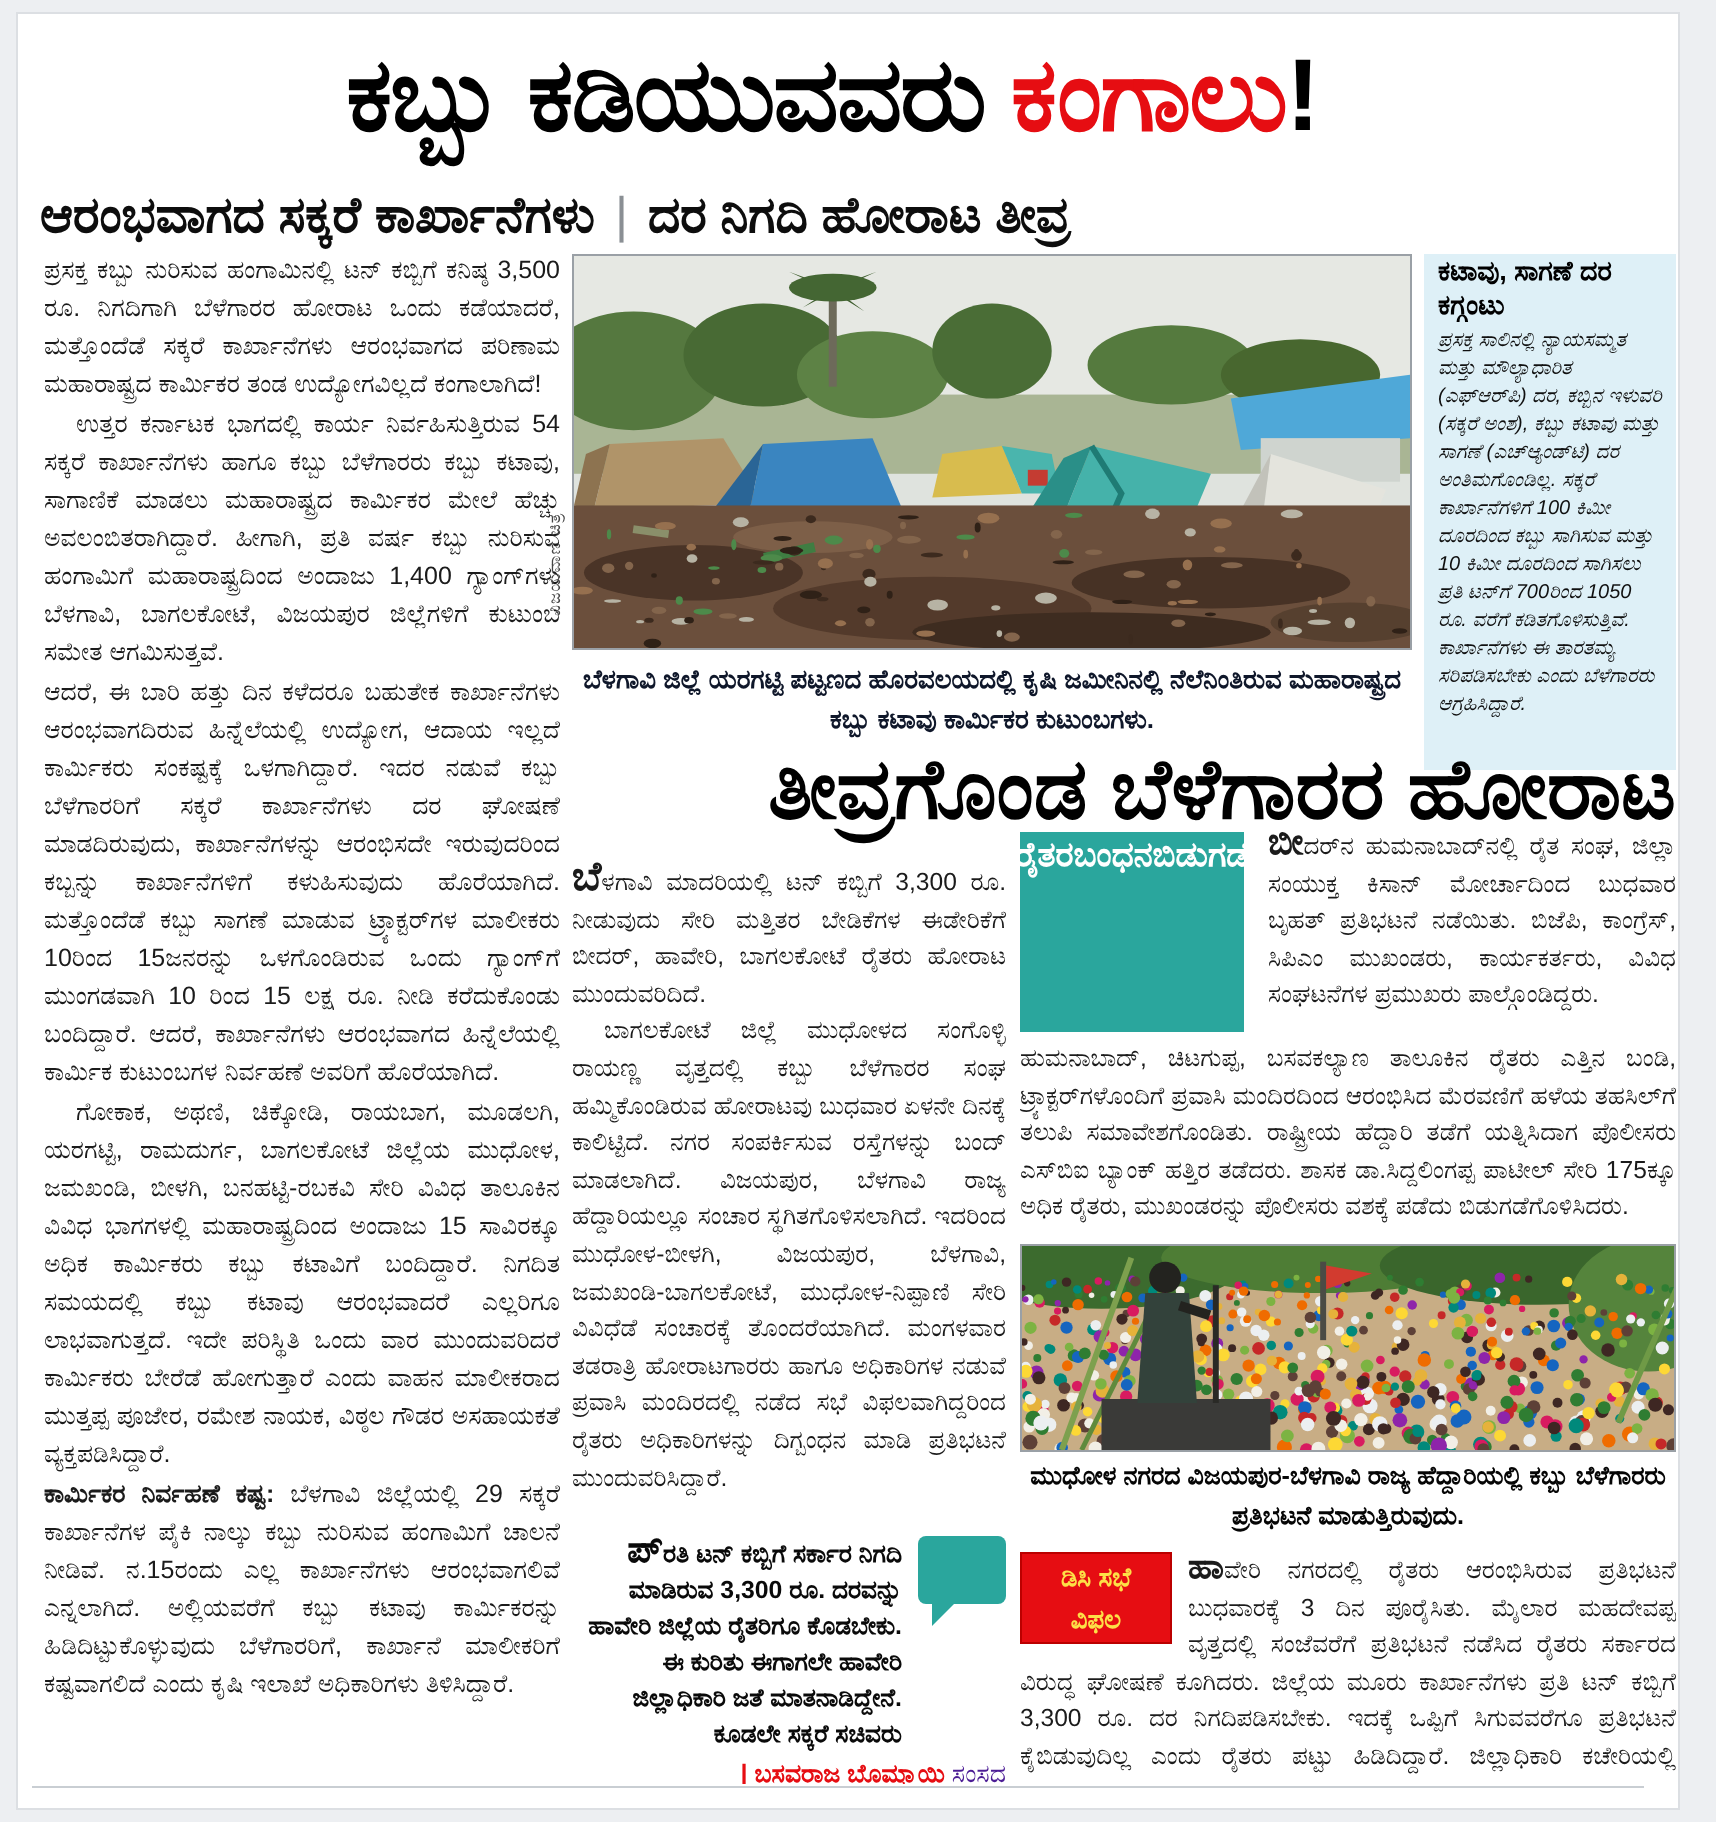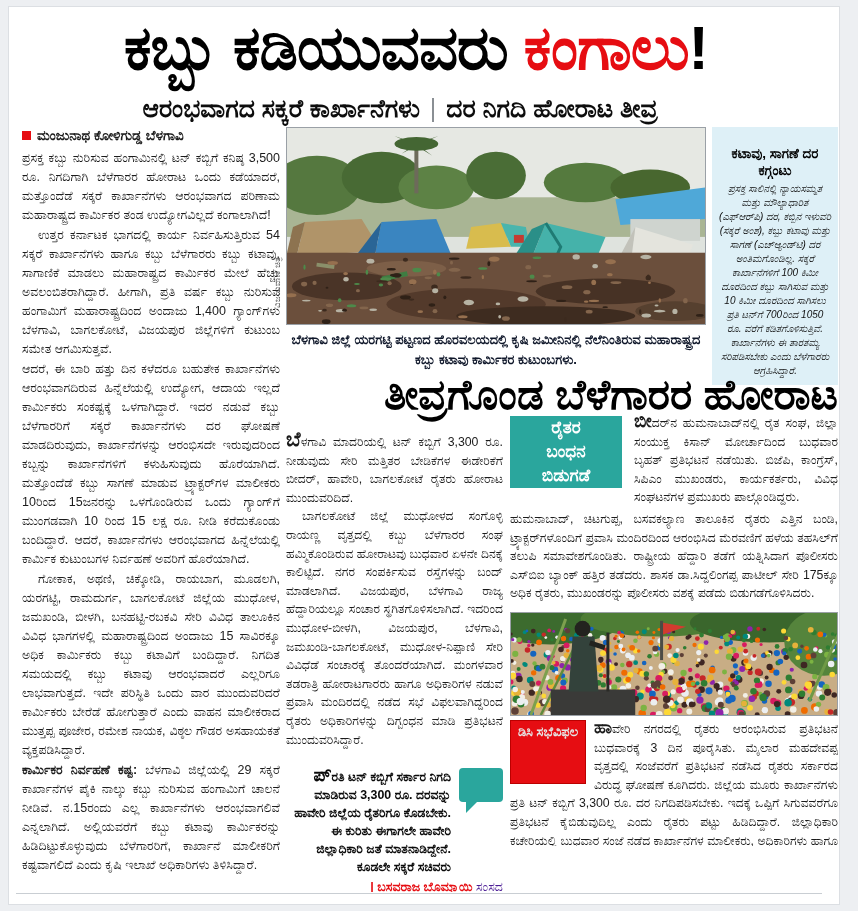--- a/index.html
+++ b/index.html
@@ -17,27 +17,27 @@
     color:var(--ink);
     overflow:hidden;
   }
   .page{
     position:absolute;left:8px;top:6px;width:832px;height:899px;
     background:#ffffff;border:1px solid #dcdfe3;
   }
   
   .headline{
     position:absolute;left:16px;top:8px;width:800px;height:82px;
-    text-align:center;font-weight:800;font-size:61px;line-height:80px;
+    text-align:center;font-weight:800;font-size:51px;line-height:80px;
     letter-spacing:-1px;white-space:nowrap;color:#000;
   }
   .headline .red{color:var(--accent);}
   .subheadline{
-    position:absolute;left:0;top:90px;width:800px;height:38px;
-    text-align:center;font-weight:700;font-size:25px;line-height:36px;
+    position:absolute;left:20px;top:90px;width:800px;height:38px;
+    text-align:left;font-weight:700;font-size:25px;line-height:36px;
     white-space:nowrap;color:#0d0d0d;
   }
   .subheadline .sep{color:#8a8f94;font-weight:400;padding:0 10px;}
   
   .col-left{
     position:absolute;left:22px;top:126px;width:258px;height:762px;
     overflow:hidden;font-size:12.5px;line-height:19px;text-align:justify;
   }
   .byline{font-weight:700;font-size:13.5px;margin-bottom:4px;display:flex;align-items:center;gap:6px;}
   .byline .sq{width:9px;height:9px;background:var(--accent);display:inline-block;flex:0 0 auto;}
@@ -56,21 +56,21 @@
     border:1px solid #9aa0a6;background:#dfe3de;overflow:hidden;
   }
   .photo-main svg{display:block;width:100%;height:100%;}
   .caption-main{
     position:absolute;left:286px;top:330px;width:420px;height:44px;
     font-weight:700;font-size:13px;line-height:20px;text-align:center;color:#0f172a;
   }
   
   .info-box{
     position:absolute;left:712px;top:127px;width:126px;height:258px;
-    background:var(--infobox);padding:18px 7px;text-align:center;overflow:hidden;
+    background:var(--infobox);padding:0 7px;overflow:hidden;
   }
   .info-box h3{font-size:13.5px;line-height:17px;font-weight:800;margin-bottom:3px;color:#000;}
   .info-box .body{font-size:10px;line-height:14px;font-weight:500;color:#101010;font-style:italic;}
   
   .section-heading{
     position:absolute;left:286px;top:368px;width:552px;height:56px;
     font-size:42px;line-height:54px;font-weight:800;text-align:right;
     white-space:nowrap;color:#000;
   }
   
@@ -99,60 +99,56 @@
     text-align:right;font-size:12.6px;margin-top:2px;font-weight:700;
   }
   .pullquote .attr .name{color:var(--accent);}
   .pullquote .attr .role{color:#4c1d95;font-weight:400;}
   
   .col-right{
     position:absolute;left:510px;top:412px;width:328px;height:480px;overflow:hidden;
     font-size:12.3px;line-height:18.6px;text-align:justify;
   }
   .teal-box{
-    float:left;width:112px;height:72px;background:var(--teal);color:#fff;
+    float:left;width:112px;height:100px;background:var(--teal);color:#fff;
     text-align:center;font-weight:700;font-size:17px;line-height:24px;
-    display:flex;flex-direction:column;justify-content:center;margin:4px 12px 4px 0;
+    display:flex;flex-direction:row;justify-content:center;margin:4px 12px 4px 0;
   }
   .col-right .p1{height:98px;overflow:hidden;}
   .col-right .p1::first-letter{font-size:150%;font-weight:800;}
   .col-right .p2{clear:both;height:100px;overflow:hidden;margin-top:0;}
   .photo-crowd{
     width:328px;height:104px;border:1px solid #9aa0a6;background:#cdb188;
     overflow:hidden;margin-top:2px;
   }
   .photo-crowd svg{display:block;width:100%;height:100%;}
   .caption-crowd{
     height:44px;font-weight:700;font-size:12.6px;line-height:20px;
     text-align:center;margin-top:2px;color:#050505;overflow:hidden;
   }
   .dc-block{height:128px;overflow:hidden;margin-top:2px;}
   .red-box{
-    float:left;width:76px;height:64px;background:var(--accent);color:#e5e5e5;
+    float:left;width:76px;height:46px;background:var(--accent);color:#fde047;
     font-weight:700;font-size:13px;line-height:21px;text-align:center;
-    display:flex;flex-direction:row;justify-content:center;margin:2px 8px 2px 0;
+    display:flex;flex-direction:column;justify-content:center;margin:2px 8px 2px 0;
     border:1px solid #b00;
   }
   .dc-block p::first-letter{font-size:140%;font-weight:800;}
   .page-rule{position:absolute;left:16px;top:893px;width:806px;border-top:1px solid #c9ced3;}
 </style>
 </head>
 <body>
 
 <div class="page"></div>
 
 <h1 class="headline"><span>ಕಬ್ಬು ಕಡಿಯುವವರು </span><span class="red">ಕಂಗಾಲು</span><span>!</span></h1>
 
 <h2 class="subheadline"><span>ಆರಂಭವಾಗದ ಸಕ್ಕರೆ ಕಾರ್ಖಾನೆಗಳು</span><span class="sep">|</span><span>ದರ ನಿಗದಿ ಹೋರಾಟ ತೀವ್ರ</span></h2>
 
 <div class="col-left">
-  <div class="byline">
-    <span class="sq"></span>
-    <span>ಮಂಜುನಾಥ ಕೋಳಿಗುಡ್ಡ ಬೆಳಗಾವಿ</span>
-  </div>
   <p>ಪ್ರಸಕ್ತ ಕಬ್ಬು ನುರಿಸುವ ಹಂಗಾಮಿನಲ್ಲಿ ಟನ್ ಕಬ್ಬಿಗೆ ಕನಿಷ್ಠ 3,500 ರೂ. ನಿಗದಿಗಾಗಿ ಬೆಳೆಗಾರರ ಹೋರಾಟ ಒಂದು ಕಡೆಯಾದರೆ, ಮತ್ತೊಂದೆಡೆ ಸಕ್ಕರೆ ಕಾರ್ಖಾನೆಗಳು ಆರಂಭವಾಗದ ಪರಿಣಾಮ ಮಹಾರಾಷ್ಟ್ರದ ಕಾರ್ಮಿಕರ ತಂಡ ಉದ್ಯೋಗವಿಲ್ಲದೆ ಕಂಗಾಲಾಗಿದೆ!</p>
   <p class="ind">ಉತ್ತರ ಕರ್ನಾಟಕ ಭಾಗದಲ್ಲಿ ಕಾರ್ಯ ನಿರ್ವಹಿಸುತ್ತಿರುವ 54 ಸಕ್ಕರೆ ಕಾರ್ಖಾನೆಗಳು ಹಾಗೂ ಕಬ್ಬು ಬೆಳೆಗಾರರು ಕಬ್ಬು ಕಟಾವು, ಸಾಗಾಣಿಕೆ ಮಾಡಲು ಮಹಾರಾಷ್ಟ್ರದ ಕಾರ್ಮಿಕರ ಮೇಲೆ ಹೆಚ್ಚು ಅವಲಂಬಿತರಾಗಿದ್ದಾರೆ. ಹೀಗಾಗಿ, ಪ್ರತಿ ವರ್ಷ ಕಬ್ಬು ನುರಿಸುವ ಹಂಗಾಮಿಗೆ ಮಹಾರಾಷ್ಟ್ರದಿಂದ ಅಂದಾಜು 1,400 ಗ್ಯಾಂಗ್‌ಗಳು ಬೆಳಗಾವಿ, ಬಾಗಲಕೋಟೆ, ವಿಜಯಪುರ ಜಿಲ್ಲೆಗಳಿಗೆ ಕುಟುಂಬ ಸಮೇತ ಆಗಮಿಸುತ್ತವೆ.</p>
   <p>ಆದರೆ, ಈ ಬಾರಿ ಹತ್ತು ದಿನ ಕಳೆದರೂ ಬಹುತೇಕ ಕಾರ್ಖಾನೆಗಳು ಆರಂಭವಾಗದಿರುವ ಹಿನ್ನೆಲೆಯಲ್ಲಿ ಉದ್ಯೋಗ, ಆದಾಯ ಇಲ್ಲದೆ ಕಾರ್ಮಿಕರು ಸಂಕಷ್ಟಕ್ಕೆ ಒಳಗಾಗಿದ್ದಾರೆ. ಇದರ ನಡುವೆ ಕಬ್ಬು ಬೆಳೆಗಾರರಿಗೆ ಸಕ್ಕರೆ ಕಾರ್ಖಾನೆಗಳು ದರ ಘೋಷಣೆ ಮಾಡದಿರುವುದು, ಕಾರ್ಖಾನೆಗಳನ್ನು ಆರಂಭಿಸದೇ ಇರುವುದರಿಂದ ಕಬ್ಬನ್ನು ಕಾರ್ಖಾನೆಗಳಿಗೆ ಕಳುಹಿಸುವುದು ಹೊರೆಯಾಗಿದೆ. ಮತ್ತೊಂದೆಡೆ ಕಬ್ಬು ಸಾಗಣೆ ಮಾಡುವ ಟ್ರ್ಯಾಕ್ಟರ್‌ಗಳ ಮಾಲೀಕರು 10ರಿಂದ 15ಜನರನ್ನು ಒಳಗೊಂಡಿರುವ ಒಂದು ಗ್ಯಾಂಗ್‌ಗೆ ಮುಂಗಡವಾಗಿ 10 ರಿಂದ 15 ಲಕ್ಷ ರೂ. ನೀಡಿ ಕರೆದುಕೊಂಡು ಬಂದಿದ್ದಾರೆ. ಆದರೆ, ಕಾರ್ಖಾನೆಗಳು ಆರಂಭವಾಗದ ಹಿನ್ನೆಲೆಯಲ್ಲಿ ಕಾರ್ಮಿಕ ಕುಟುಂಬಗಳ ನಿರ್ವಹಣೆ ಅವರಿಗೆ ಹೊರೆಯಾಗಿದೆ.</p>
   <p class="ind">ಗೋಕಾಕ, ಅಥಣಿ, ಚಿಕ್ಕೋಡಿ, ರಾಯಬಾಗ, ಮೂಡಲಗಿ, ಯರಗಟ್ಟಿ, ರಾಮದುರ್ಗ, ಬಾಗಲಕೋಟೆ ಜಿಲ್ಲೆಯ ಮುಧೋಳ, ಜಮಖಂಡಿ, ಬೀಳಗಿ, ಬನಹಟ್ಟಿ-ರಬಕವಿ ಸೇರಿ ವಿವಿಧ ತಾಲೂಕಿನ ವಿವಿಧ ಭಾಗಗಳಲ್ಲಿ ಮಹಾರಾಷ್ಟ್ರದಿಂದ ಅಂದಾಜು 15 ಸಾವಿರಕ್ಕೂ ಅಧಿಕ ಕಾರ್ಮಿಕರು ಕಬ್ಬು ಕಟಾವಿಗೆ ಬಂದಿದ್ದಾರೆ. ನಿಗದಿತ ಸಮಯದಲ್ಲಿ ಕಬ್ಬು ಕಟಾವು ಆರಂಭವಾದರೆ ಎಲ್ಲರಿಗೂ ಲಾಭವಾಗುತ್ತದೆ. ಇದೇ ಪರಿಸ್ಥಿತಿ ಒಂದು ವಾರ ಮುಂದುವರಿದರೆ ಕಾರ್ಮಿಕರು ಬೇರೆಡೆ ಹೋಗುತ್ತಾರೆ ಎಂದು ವಾಹನ ಮಾಲೀಕರಾದ ಮುತ್ತಪ್ಪ ಪೂಜೇರ, ರಮೇಶ ನಾಯಕ, ವಿಠ್ಠಲ ಗೌಡರ ಅಸಹಾಯಕತೆ ವ್ಯಕ್ತಪಡಿಸಿದ್ದಾರೆ.</p>
   <p><span class="lead-bold">ಕಾರ್ಮಿಕರ ನಿರ್ವಹಣೆ ಕಷ್ಟ:</span><span> ಬೆಳಗಾವಿ ಜಿಲ್ಲೆಯಲ್ಲಿ 29 ಸಕ್ಕರೆ ಕಾರ್ಖಾನೆಗಳ ಪೈಕಿ ನಾಲ್ಕು ಕಬ್ಬು ನುರಿಸುವ ಹಂಗಾಮಿಗೆ ಚಾಲನೆ ನೀಡಿವೆ. ನ.15ರಂದು ಎಲ್ಲ ಕಾರ್ಖಾನೆಗಳು ಆರಂಭವಾಗಲಿವೆ ಎನ್ನಲಾಗಿದೆ. ಅಲ್ಲಿಯವರೆಗೆ ಕಬ್ಬು ಕಟಾವು ಕಾರ್ಮಿಕರನ್ನು ಹಿಡಿದಿಟ್ಟುಕೊಳ್ಳುವುದು ಬೆಳೆಗಾರರಿಗೆ, ಕಾರ್ಖಾನೆ ಮಾಲೀಕರಿಗೆ ಕಷ್ಟವಾಗಲಿದೆ ಎಂದು ಕೃಷಿ ಇಲಾಖೆ ಅಧಿಕಾರಿಗಳು ತಿಳಿಸಿದ್ದಾರೆ.</span></p>
 </div>
 
 <div class="photo-credit">ವಿಜಯವಾಣಿ ಚಿತ್ರ</div>
 
 <figure class="photo-main">
@@ -901,20 +897,21 @@
       <rect x="40" y="78" width="85" height="26" fill="#3a3a38"></rect>
       <circle cx="72" cy="16" r="8" fill="#23231f"></circle>
       <path d="M62 24 L84 24 L88 80 L58 80 Z" fill="#33423b"></path>
       <rect x="80" y="28" width="16" height="5" fill="#23231f" transform="rotate(18 80 28)"></rect>
       <rect x="96" y="20" width="3" height="60" fill="#2a2a26"></rect>
 
       <rect x="150" y="8" width="3" height="40" fill="#4b4b45"></rect>
       <polygon points="153,10 176,14 153,22" fill="#d23b2f"></polygon>
     </svg>
   </figure>
+  <figcaption class="caption-crowd">ಮುಧೋಳ ನಗರದ ವಿಜಯಪುರ-ಬೆಳಗಾವಿ ರಾಜ್ಯ ಹೆದ್ದಾರಿಯಲ್ಲಿ ಕಬ್ಬು ಬೆಳೆಗಾರರು ಪ್ರತಿಭಟನೆ ಮಾಡುತ್ತಿರುವುದು.</figcaption>
 
   <div class="dc-block">
     <div class="red-box">
       <span>ಡಿಸಿ ಸಭೆ</span>
       <span>ವಿಫಲ</span>
     </div>
     <p>ಹಾವೇರಿ ನಗರದಲ್ಲಿ ರೈತರು ಆರಂಭಿಸಿರುವ ಪ್ರತಿಭಟನೆ ಬುಧವಾರಕ್ಕೆ 3 ದಿನ ಪೂರೈಸಿತು. ಮೈಲಾರ ಮಹದೇವಪ್ಪ ವೃತ್ತದಲ್ಲಿ ಸಂಜೆವರೆಗೆ ಪ್ರತಿಭಟನೆ ನಡೆಸಿದ ರೈತರು ಸರ್ಕಾರದ ವಿರುದ್ಧ ಘೋಷಣೆ ಕೂಗಿದರು. ಜಿಲ್ಲೆಯ ಮೂರು ಕಾರ್ಖಾನೆಗಳು ಪ್ರತಿ ಟನ್ ಕಬ್ಬಿಗೆ 3,300 ರೂ. ದರ ನಿಗದಿಪಡಿಸಬೇಕು. ಇದಕ್ಕೆ ಒಪ್ಪಿಗೆ ಸಿಗುವವರೆಗೂ ಪ್ರತಿಭಟನೆ ಕೈಬಿಡುವುದಿಲ್ಲ ಎಂದು ರೈತರು ಪಟ್ಟು ಹಿಡಿದಿದ್ದಾರೆ. ಜಿಲ್ಲಾಧಿಕಾರಿ ಕಚೇರಿಯಲ್ಲಿ ಬುಧವಾರ ಸಂಜೆ ನಡೆದ ಕಾರ್ಖಾನೆಗಳ ಮಾಲೀಕರು, ಅಧಿಕಾರಿಗಳು ಹಾಗೂ ರೈತ ಮುಖಂಡರ ಸಭೆ ಯಾವುದೇ ಒಮ್ಮತಕ್ಕೆ ಬಂದಿಲ್ಲ.</p>
   </div>
 </div>
 

